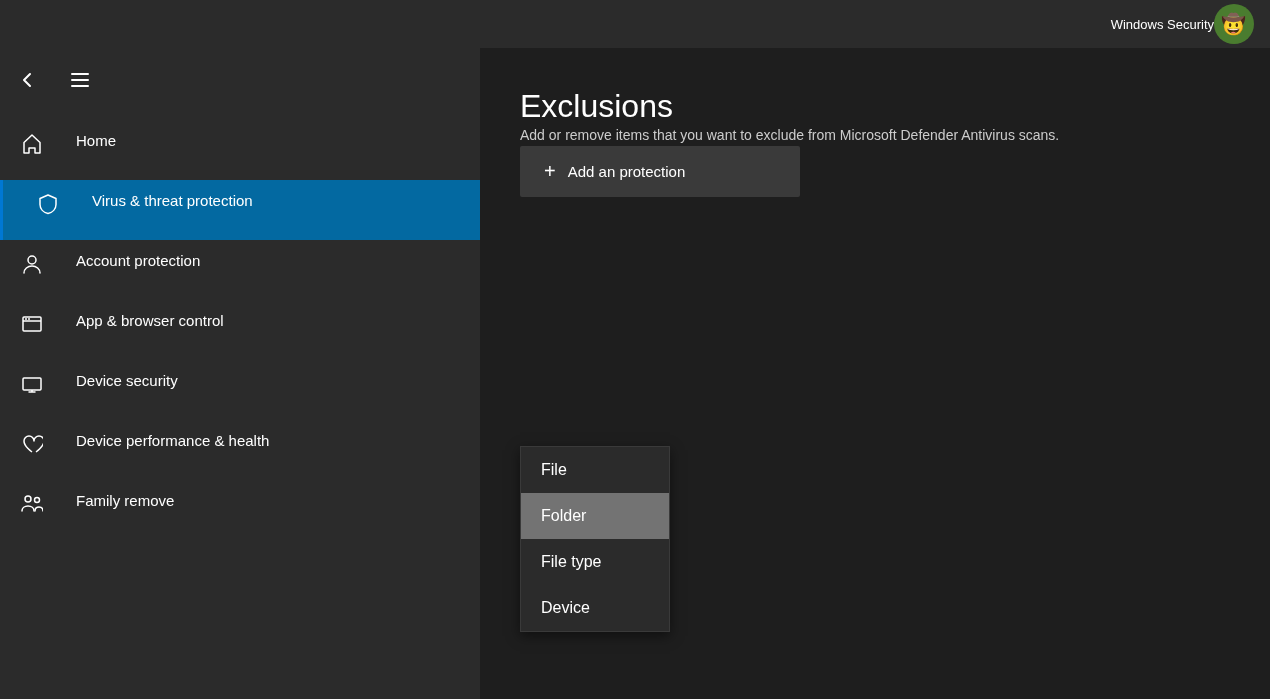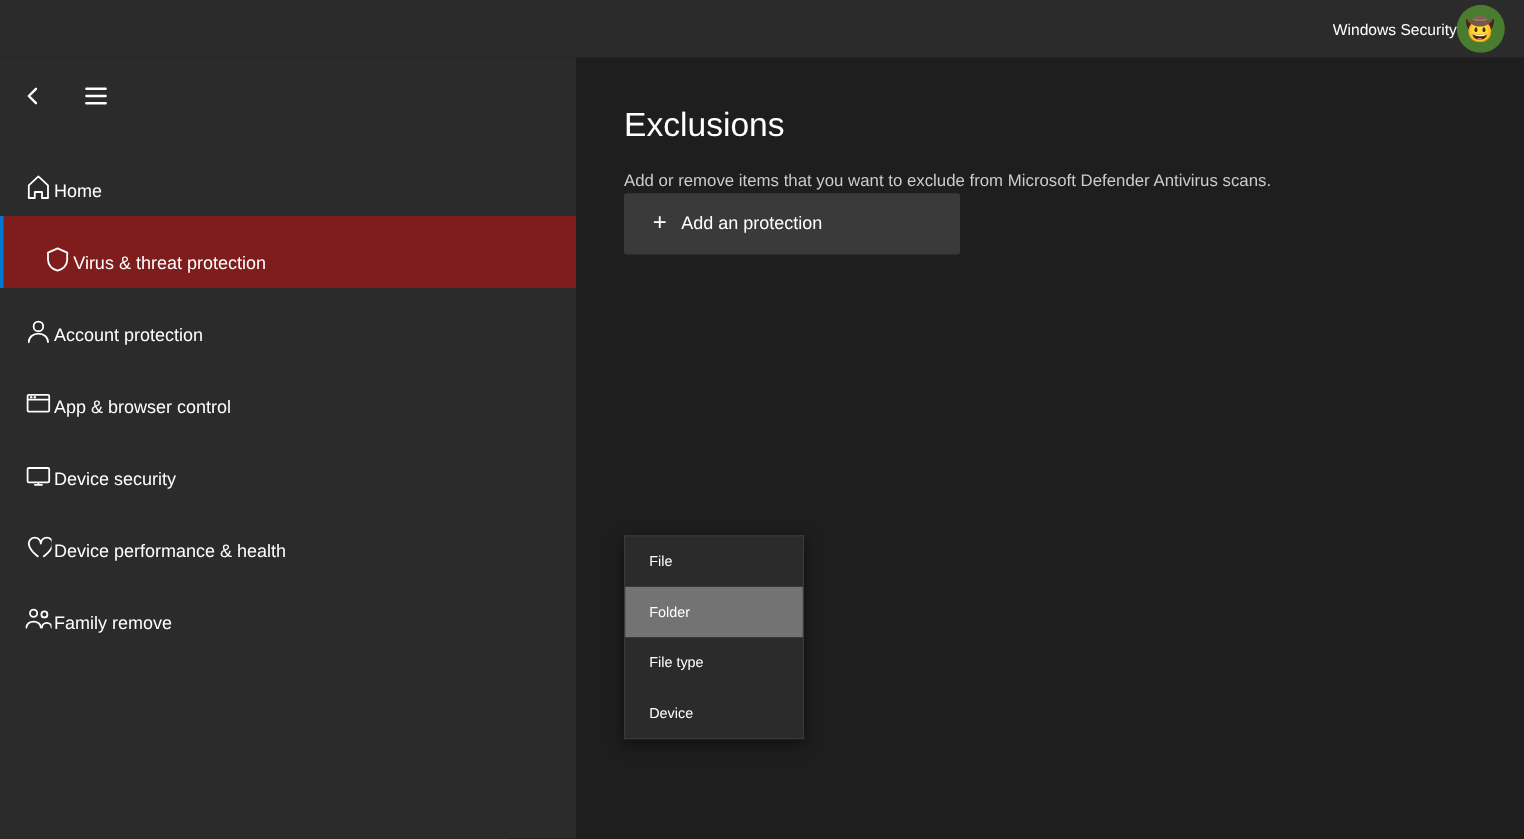--- a/index.html
+++ b/index.html
@@ -86,29 +86,29 @@
       border-radius: 4px;
     }
     .nav-items {
       flex: 1;
       display: flex;
       flex-direction: column;
       padding: 8px 0;
     }
     .nav-item {
       display: flex;
-      align-items: flex-end;
+      align-items: flex-start;
       padding: 12px 20px;
       cursor: pointer;
-      gap: 1px;
+      gap: 32px;
       min-height: 60px;
       position: relative;
     }
     .nav-item.active {
-      background: #7f1d1d;
+      background: #0369a1;
       padding-left: 36px;
     }
     .nav-item.active::before {
       content: '';
       position: absolute;
       left: 0;
       top: 0;
       bottom: 0;
       width: 3px;
       background: #0078d4;
@@ -129,24 +129,23 @@
     }
     
     .content {
       flex: 1;
       background: #1e1e1e;
       padding: 40px 40px;
       position: relative;
       overflow-y: auto;
     }
     .page-title {
-      font-size: 28px;
+      font-size: 32px;
       font-weight: 300;
       color: #ffffff;
-      margin-bottom: 20px;
     }
     .page-description {
       font-size: 14px;
       color: #cccccc;
       max-width: 720px;
       line-height: 1.5;
     }
     
     .add-exclusion-btn {
       display: flex;
@@ -172,21 +171,21 @@
       background: #2b2b2b;
       border: 1px solid #3a3a3a;
       min-width: 150px;
       box-shadow: 0 4px 12px rgba(0,0,0,0.5);
       z-index: 100;
       top: 398px;
       left: 40px;
     }
     .dropdown-item {
       padding: 14px 20px;
-      font-size: 12px;
+      font-size: 16px;
       color: #ffffff;
       cursor: pointer;
     }
     .dropdown-item.highlighted {
       background: #737373;
     }
     
     svg {
       fill: currentColor;
     }

